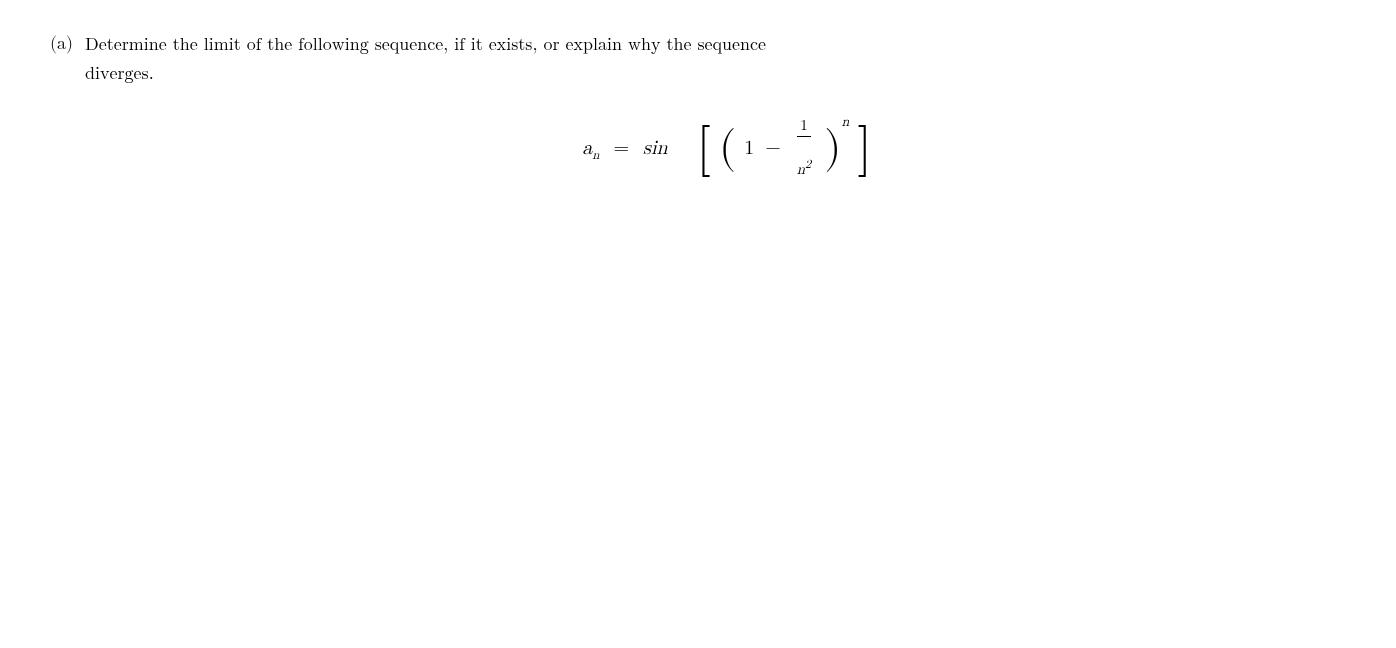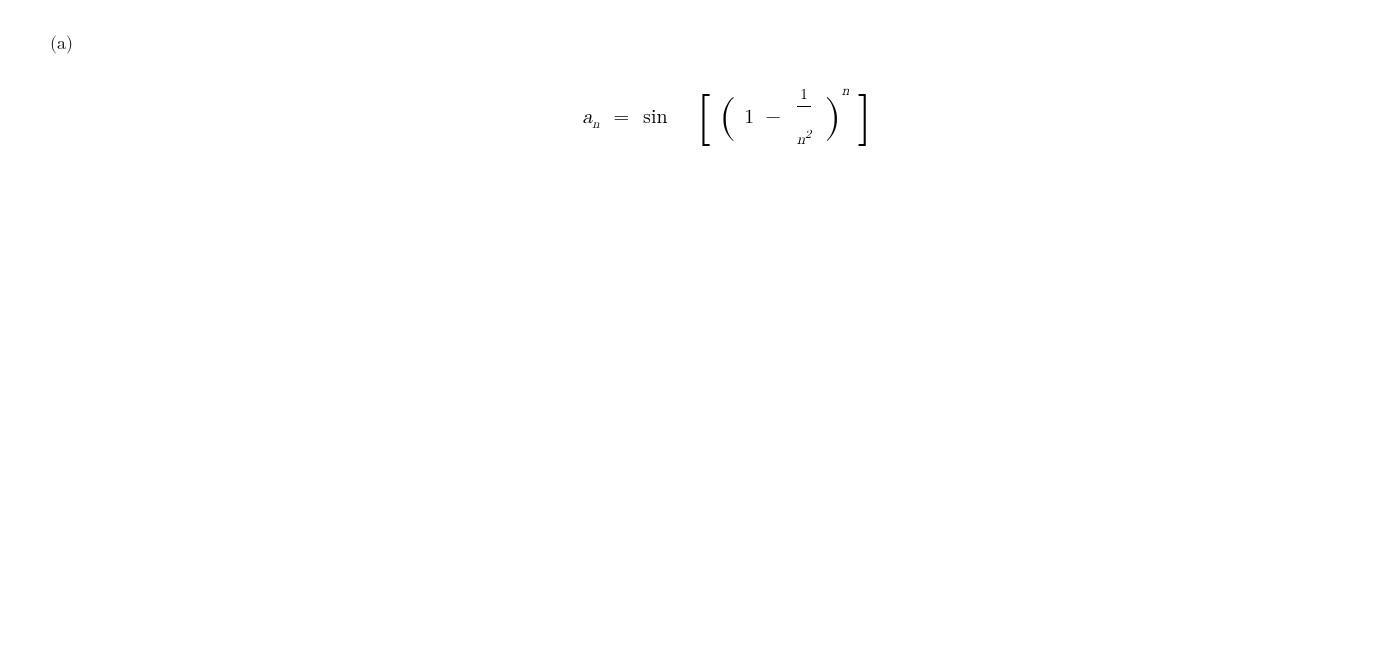--- a/index.html
+++ b/index.html
@@ -69,20 +69,21 @@
       vertical-align: sub;
       line-height: 0;
     }
 
     .equals {
       margin: 0 8px;
     }
 
     .sin-text {
       margin-right: 21px;
+      font-style: italic;
     }
 
     .bracket-left-sq {
       font-size: 52px;
       line-height: 1;
       font-weight: 300;
       margin: 0 2px;
     }
 
     .bracket-right-sq {
@@ -158,20 +159,24 @@
     }
   </style>
 </head>
 <body>
 
 <div class="page">
   <div class="problem">
 
     <div class="problem-header">
       <span class="problem-label">(a)</span>
+      <div class="problem-text">
+        <span>Determine the limit of the following sequence, if it exists, or explain why the sequence</span><br>
+        <span>diverges.</span>
+      </div>
     </div>
 
     <div class="formula-container">
       <div class="formula">
 
         <span>
           <span class="italic">a</span><span class="subscript italic">n</span>
         </span>
 
         <span class="equals">=</span>

